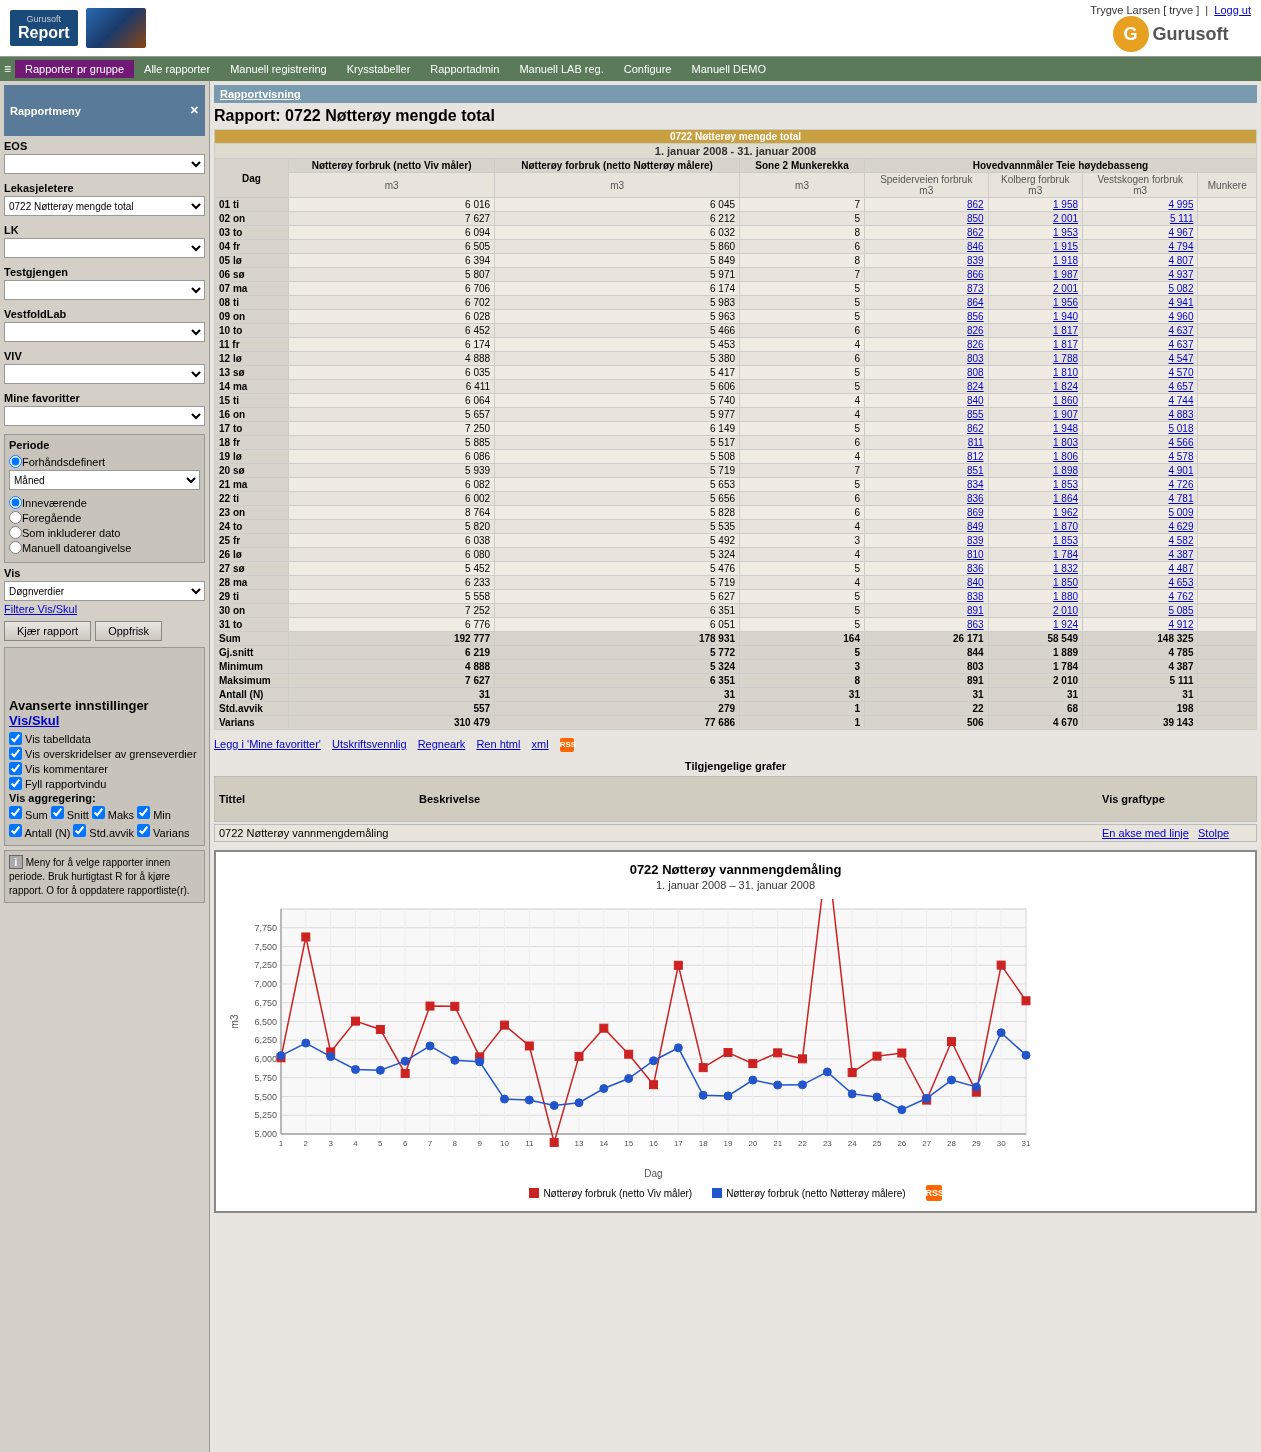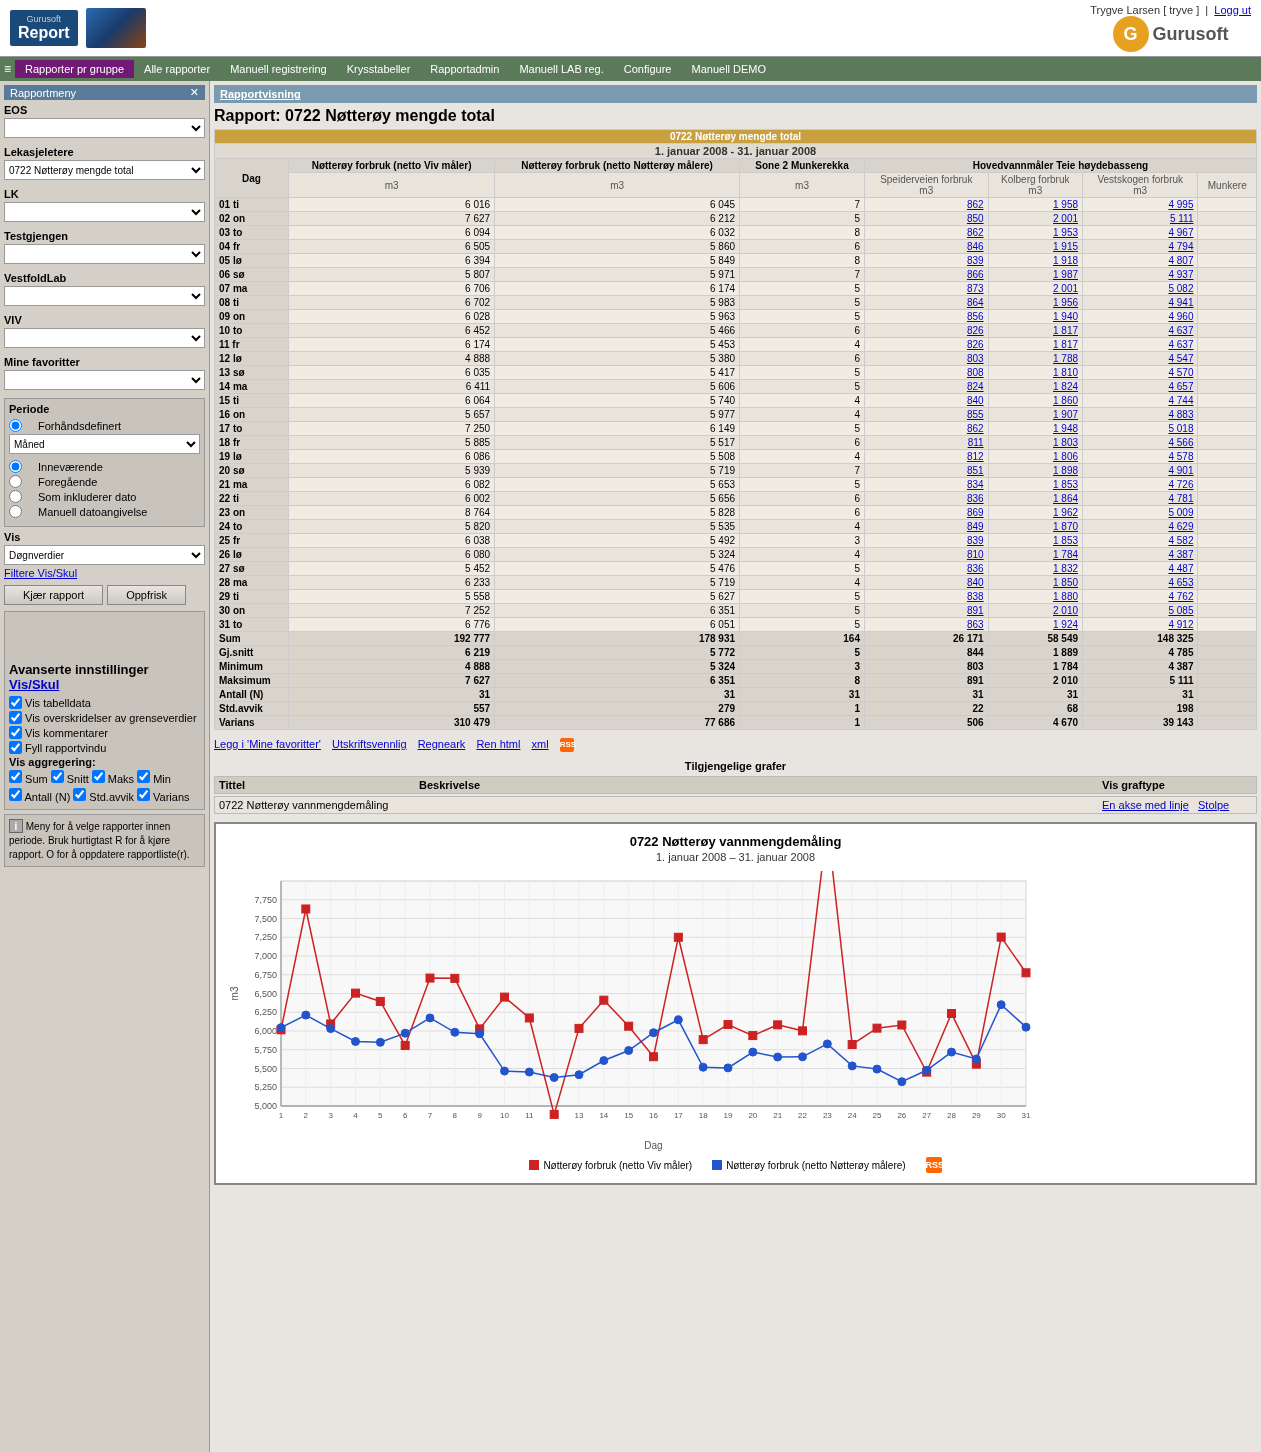--- a/index.html
+++ b/index.html
@@ -23,36 +23,36 @@
     #navbar { background: #5a7a5a; display: flex; align-items: center; padding: 0 4px; height: 24px; }
     #navbar-icon { color: #fff; margin-right: 4px; font-size: 12px; cursor: pointer; }
     .nav-item { color: #fff; padding: 3px 10px; font-size: 11px; cursor: pointer; white-space: nowrap; }
     .nav-item.active { background: #701a75; }
     
     
     #main { display: flex; height: calc(1452px - 70px); }
     
     
     #sidebar { width: 210px; background: #d4d0c8; border-right: 1px solid #999; flex-shrink: 0; padding: 4px; overflow-y: auto; }
-    #sidebar-title { background: #5a7a9a; color: #fff; padding: 1px 6px; font-size: 11px; font-weight: normal; display: flex; justify-content: space-between; align-items: center; margin-bottom: 4px; }
+    #sidebar-title { background: #5a7a9a; color: #fff; padding: 19px 6px; font-size: 11px; font-weight: bold; display: flex; justify-content: space-between; align-items: center; margin-bottom: 4px; }
     .sidebar-section-label { font-size: 11px; font-weight: bold; margin: 4px 0 2px 0; color: #000; }
     .sidebar-select { width: 100%; height: 20px; font-size: 10px; border: 1px solid #999; background: #fff; margin-bottom: 4px; }
     
     .periodo-box { border: 1px solid #999; padding: 4px; margin: 4px 0; background: #c8c4bc; }
     .periodo-title { font-weight: bold; margin-bottom: 4px; }
     .radio-group { display: flex; flex-direction: column; gap: 2px; margin-bottom: 4px; }
-    .radio-row { display: flex; align-items: center; gap: 16px; font-size: 11px; }
+    .radio-row { display: flex; align-items: center; gap: 0; font-size: 11px; }
     
     .vis-box { margin: 4px 0; }
     .vis-label { font-weight: bold; margin-bottom: 2px; }
     .vis-select { width: 100%; height: 20px; font-size: 10px; border: 1px solid #999; background: #fff; margin-bottom: 2px; }
     .filtere-link { color: #0000cc; text-decoration: underline; cursor: pointer; font-size: 11px; }
     
     .button-row { display: flex; gap: 4px; margin: 6px 0; }
-    .btn { padding: 3px 18px; font-size: 11px; border: 1px solid #888; background: linear-gradient(to bottom, #e8e4e0, #ccc8c0); cursor: pointer; }
+    .btn { padding: 3px 12px; font-size: 11px; border: 1px solid #888; background: linear-gradient(to bottom, #e8e4e0, #ccc8c0); cursor: pointer; }
     
     .avanserte-box { border: 1px solid #999; padding: 4px; margin: 4px 0; background: #c8c4bc; }
     .avanserte-title { font-weight: bold; margin-bottom: 4px; font-size: 13px; margin-top: 46px; }
     .avanserte-link { color: #0000cc; text-decoration: underline; cursor: pointer; }
     .checkbox-row { display: flex; align-items: center; gap: 3px; font-size: 11px; margin: 2px 0; }
     .checkbox-group { display: flex; flex-wrap: wrap; gap: 3px; align-items: center; font-size: 11px; margin: 2px 0; }
     
     .info-box { border: 1px solid #999; padding: 4px; margin: 4px 0; background: #c8c4bc; font-size: 10px; line-height: 1.4; }
     .info-icon { display: inline-block; border: 1px solid #666; background: #aaa; color: #fff; width: 14px; height: 14px; text-align: center; font-size: 10px; font-weight: bold; }
     
@@ -80,21 +80,21 @@
     .row-stat { background: #d8d4cc; font-weight: normal; }
     .row-stat td { background: #d8d4cc; }
     
     
     .footer-links { font-size: 11px; color: #0000cc; margin: 4px 0; }
     .footer-links a { color: #0000cc; text-decoration: underline; cursor: pointer; margin-right: 8px; }
     .rss-icon { display: inline-block; width: 14px; height: 14px; background: #f60; border-radius: 2px; color: #fff; font-size: 8px; font-weight: bold; text-align: center; line-height: 14px; vertical-align: middle; }
     
     
     .graph-section { margin-top: 8px; }
-    .graph-header { display: grid; grid-template-columns: 200px 1fr 150px; background: #d0ccc0; border: 1px solid #bbb; padding: 2px 4px; font-weight: bold; font-size: 11px; margin-bottom: 2px; }
+    .graph-header { display: grid; grid-template-columns: 200px 1fr 150px; background: #d0ccc0; border: 1px solid #bbb; padding: 16px 4px; font-weight: bold; font-size: 11px; margin-bottom: 2px; }
     .graph-row { display: grid; grid-template-columns: 200px 1fr 150px; border: 1px solid #bbb; padding: 2px 4px; font-size: 11px; align-items: center; background: #e8e4dc; }
     .graph-row a { color: #0000cc; text-decoration: underline; cursor: pointer; }
     
     
     .chart-box { background: #fff; border: 2px solid #888; padding: 10px; margin-top: 8px; }
     .chart-title { text-align: center; font-size: 13px; font-weight: bold; color: #000; margin-bottom: 2px; }
     .chart-subtitle { text-align: center; font-size: 11px; color: #333; margin-bottom: 8px; }
     .chart-area { position: relative; }
     svg.chart-svg { display: block; }
     .chart-legend { display: flex; justify-content: center; gap: 20px; margin-top: 6px; font-size: 10px; }

